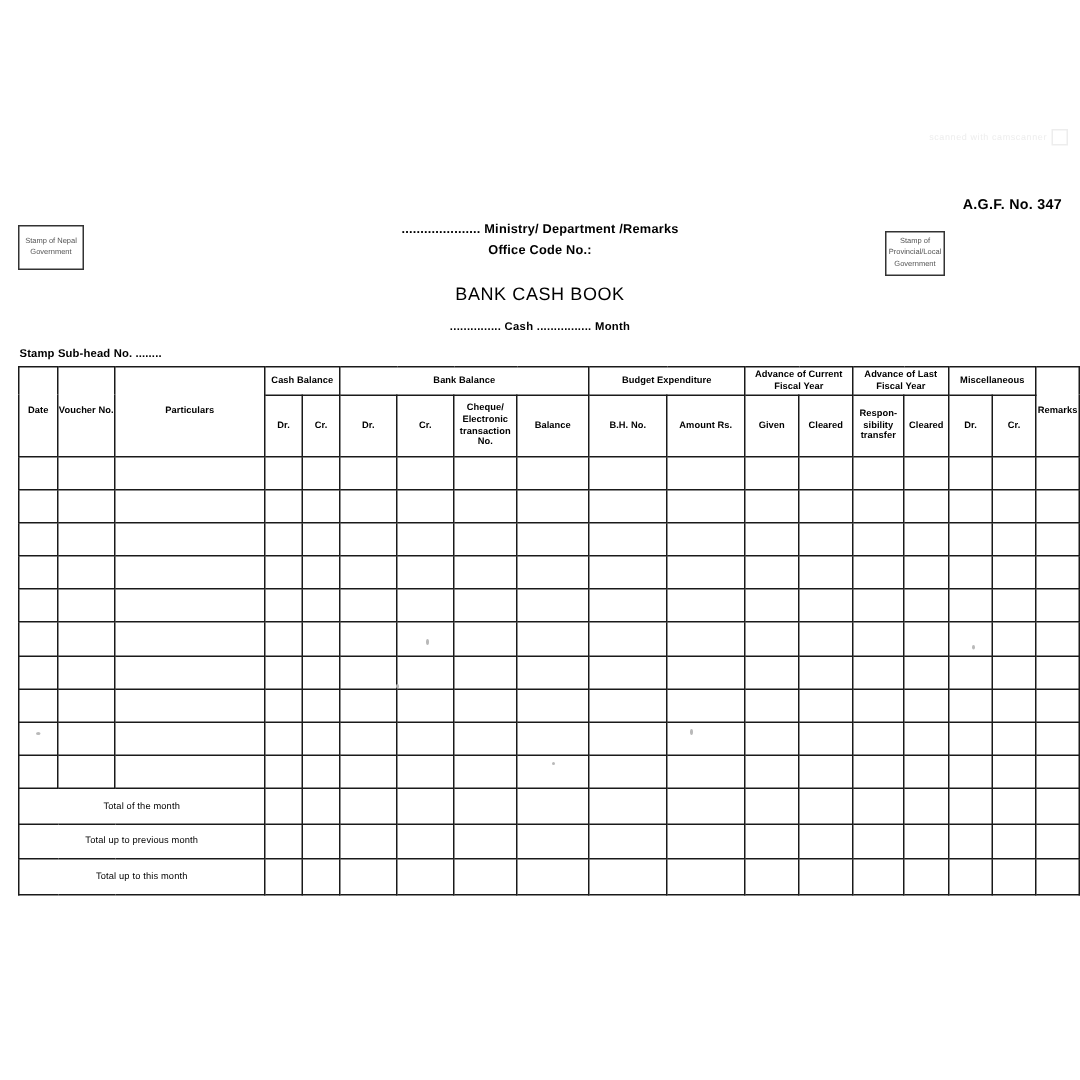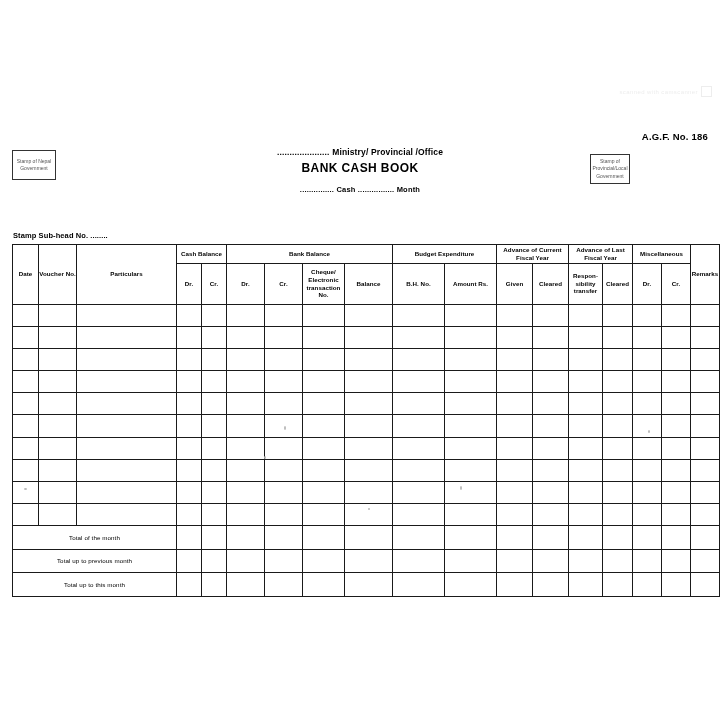--- a/index.html
+++ b/index.html
@@ -71,23 +71,23 @@
     text-align: center;
   }
   #heading .line {
     font-size: 8.5px;
     font-weight: bold;
     line-height: 13.5px;
     letter-spacing: .15px;
   }
   #heading #doc-title {
     font-size: 12px;
-    font-weight: bold;
+    font-weight: normal;
     letter-spacing: .4px;
-    margin-top: 1px;
+    margin-top: 16px;
     line-height: 15px;
   }
   #heading #year-month {
     font-size: 7.5px;
     font-weight: bold;
     margin-top: 9px;
     letter-spacing: .2px;
   }
 
   
@@ -160,24 +160,25 @@
 </div>
 
 <div class="stamp" id="stamp-left">
   <span>Stamp of Nepal Government</span>
 </div>
 
 <div class="stamp" id="stamp-right">
   <span>Stamp of Provincial/Local Government</span>
 </div>
 
-<div id="form-number">A.G.F. No. 186</div>
+<div id="form-number">A.G.F. No. 347</div>
 
 <div id="heading">
-  <div class="line">..................... Ministry/ Provincial /Office</div>
+  <div class="line">..................... Ministry/ Department /Remarks</div>
+  <div class="line">Office Code No.:</div>
   <div id="doc-title">BANK CASH BOOK</div>
   <div id="year-month">............... Cash ................ Month</div>
 </div>
 
 <div id="budget-subhead">Stamp Sub-head No. ........</div>
 
 <div id="ledger-wrap">
   <table class="ledger">
     <colgroup>
       <col style="width:26px">

